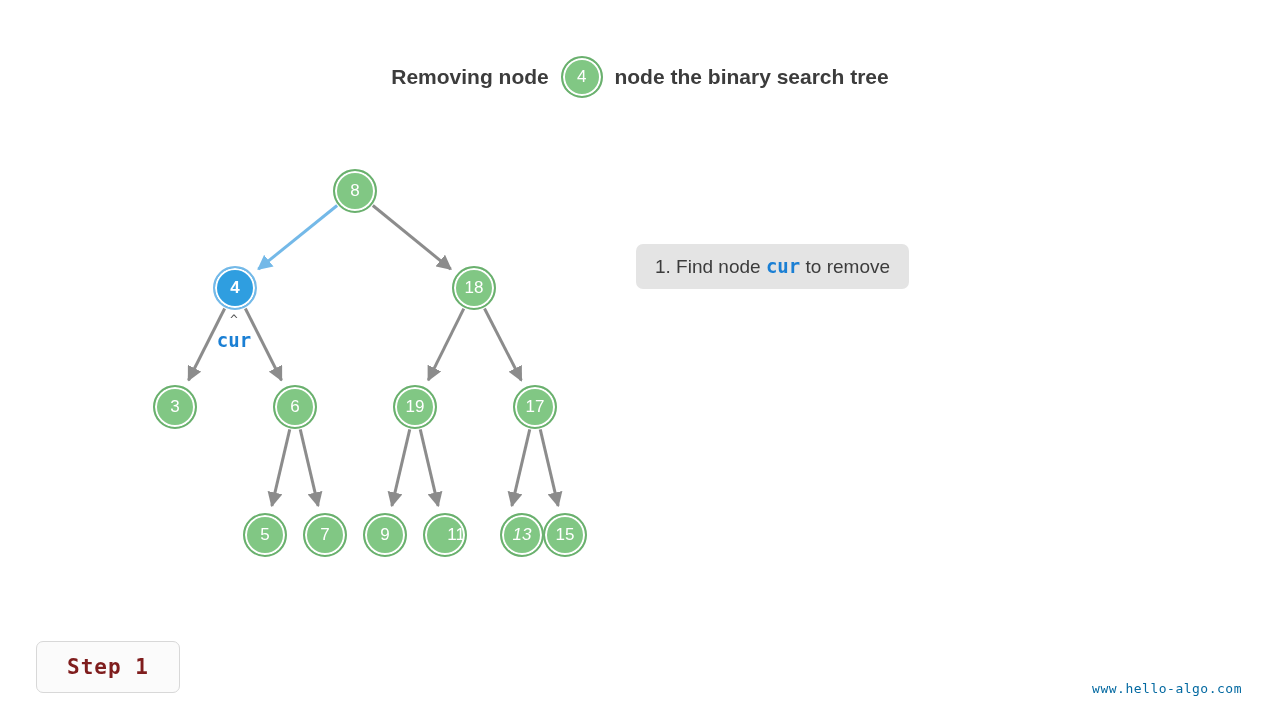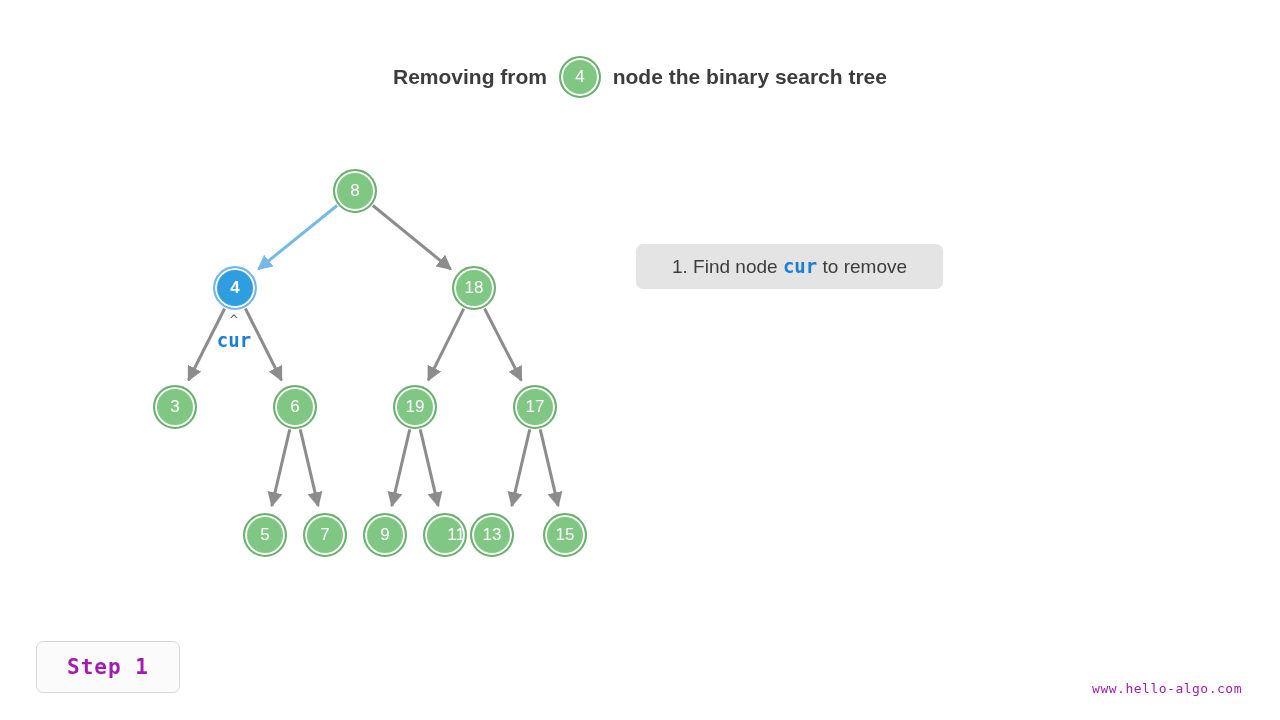--- a/index.html
+++ b/index.html
@@ -112,21 +112,21 @@
     color: #1a7fd4;
     line-height: 22px;
     margin-top: 3px;
   }
 
   
   #info-box {
     position: absolute;
     left: 636px;
     top: 244px;
-    padding: 11px 36px;
+    padding: 11px 19px;
     background: #e4e4e4;
     border-radius: 7px;
     font-size: 19px;
     color: #3c3c3c;
     white-space: nowrap;
   }
   #info-box .mono-hl {
     font-family: "DejaVu Sans Mono", monospace;
     font-weight: bold;
     color: #1a7fd4;
@@ -140,42 +140,42 @@
     top: 641px;
     width: 144px;
     height: 52px;
     box-sizing: border-box;
     border: 1px solid #d8d8d8;
     border-radius: 7px;
     background: #fbfbfb;
     font-family: "DejaVu Sans Mono", monospace;
     font-size: 21px;
     font-weight: bold;
-    color: #a21caf;
+    color: #7f1d1d;
     text-align: center;
     line-height: 50px;
     letter-spacing: 1px;
   }
 
   
   #watermark {
     position: absolute;
     right: 38px;
     bottom: 24px;
     font-family: "DejaVu Sans Mono", monospace;
     font-size: 13px;
-    color: #a21caf;
+    color: #0369a1;
     letter-spacing: 0.5px;
   }
 </style>
 </head>
 <body>
 
 <div id="title-bar">
-  <span>Removing from</span>
+  <span>Removing node</span>
   <span class="inline-node">4</span>
   <span>node the binary search tree</span>
 </div>
 
 <div id="tree-canvas">
   <svg id="edges-svg">
     <defs>
       <marker id="arrow-gray" viewBox="0 0 10 10" refX="9" refY="5" markerWidth="5" markerHeight="5" orient="auto-start-reverse">
         <path d="M 0 0 L 10 5 L 0 10 z" fill="#8c8c8c"></path>
       </marker>
@@ -203,21 +203,21 @@
       <div class="tree-node blue" style="left: 213px; top: 266px;">4</div>
       <div class="tree-node green" style="left: 452px; top: 266px;">18</div>
       <div class="tree-node green" style="left: 153px; top: 385px;">3</div>
       <div class="tree-node green" style="left: 273px; top: 385px;">6</div>
       <div class="tree-node green" style="left: 393px; top: 385px;">19</div>
       <div class="tree-node green" style="left: 513px; top: 385px;">17</div>
       <div class="tree-node green" style="left: 243px; top: 513px;">5</div>
       <div class="tree-node green" style="left: 303px; top: 513px;">7</div>
       <div class="tree-node green" style="left: 363px; top: 513px;">9</div>
       <div class="tree-node green" style="left: 423px; top: 513px; text-align: right;">11</div>
-      <div class="tree-node green" style="left: 470px; top: 513px;">13</div>
+      <div class="tree-node green" style="left: 500px; top: 513px; font-style: italic;">13</div>
       <div class="tree-node green" style="left: 543px; top: 513px;">15</div>
     </div>
 
   <div id="cur-marker">
     <span id="cur-caret">^</span>
     <span id="cur-label">cur</span>
   </div>
 </div>
 
 <div id="info-box">

